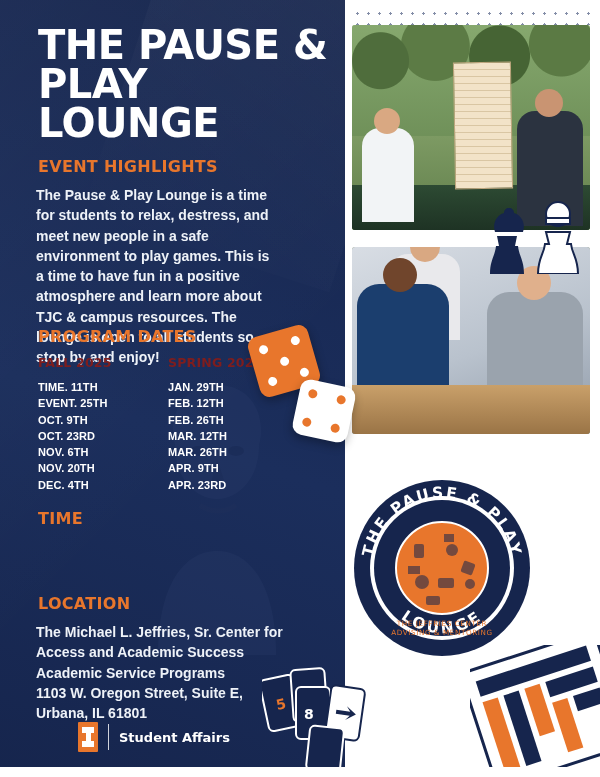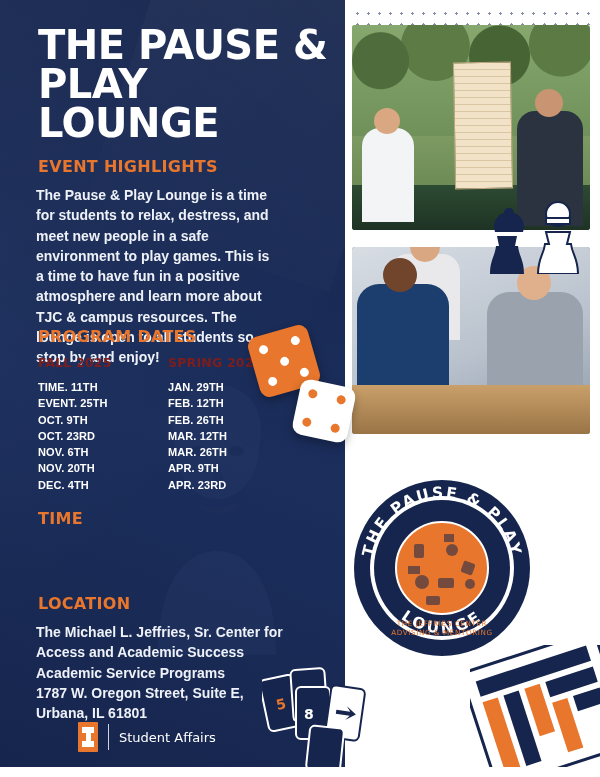--- a/index.html
+++ b/index.html
@@ -115,21 +115,21 @@
   }
   .i-mark:before, .i-mark:after{
     content:""; position:absolute; left:4px; width:12px; height:6px; background:#ffffff;
   }
   .i-mark:before{ top:5px; }
   .i-mark:after{ bottom:5px; }
   .i-mark span{
     position:absolute; left:7.5px; top:5px; width:5px; height:20px; background:#ffffff;
   }
   .divider-v { width:1px; height:26px; background:#ffffff; opacity:.8; }
-  .footer-text { color:#ffffff; font-weight:normal; font-size:13px; font-family:"DejaVu Sans", sans-serif;}
+  .footer-text { color:#ffffff; font-weight:bold; font-size:13px; font-family:"DejaVu Sans", sans-serif;}
 
   
   .photo {
     position:absolute;
     border-radius:3px;
     overflow:hidden;
     background:#7d8a6a;
   }
   #photo-jenga { left:352px; top:25px; width:238px; height:205px; }
   #photo-arm  { left:352px; top:247px; width:238px; height:187px; }
@@ -249,21 +249,21 @@
         <div class="date-item">APR. 9TH</div>
         <div class="date-item">APR. 23RD</div>
       </div>
     </div>
   </div>
 
   <div class="section-head" id="time-head">TIME</div>
 
   <div class="section-head" id="location-head">LOCATION</div>
   <div class="body-text" id="location-body" style="white-space:pre-line">The Michael L. Jeffries, Sr. Center for Access and Academic Success Academic Service Programs
-1787 W. Oregon Street, Suite E,
+1103 W. Oregon Street, Suite E,
 Urbana, IL 61801</div>
 
   <div class="footer">
     <div class="i-mark">
         <span></span>
       </div>
     <div class="divider-v"></div>
     <div class="footer-text">Student Affairs</div>
   </div>
 

